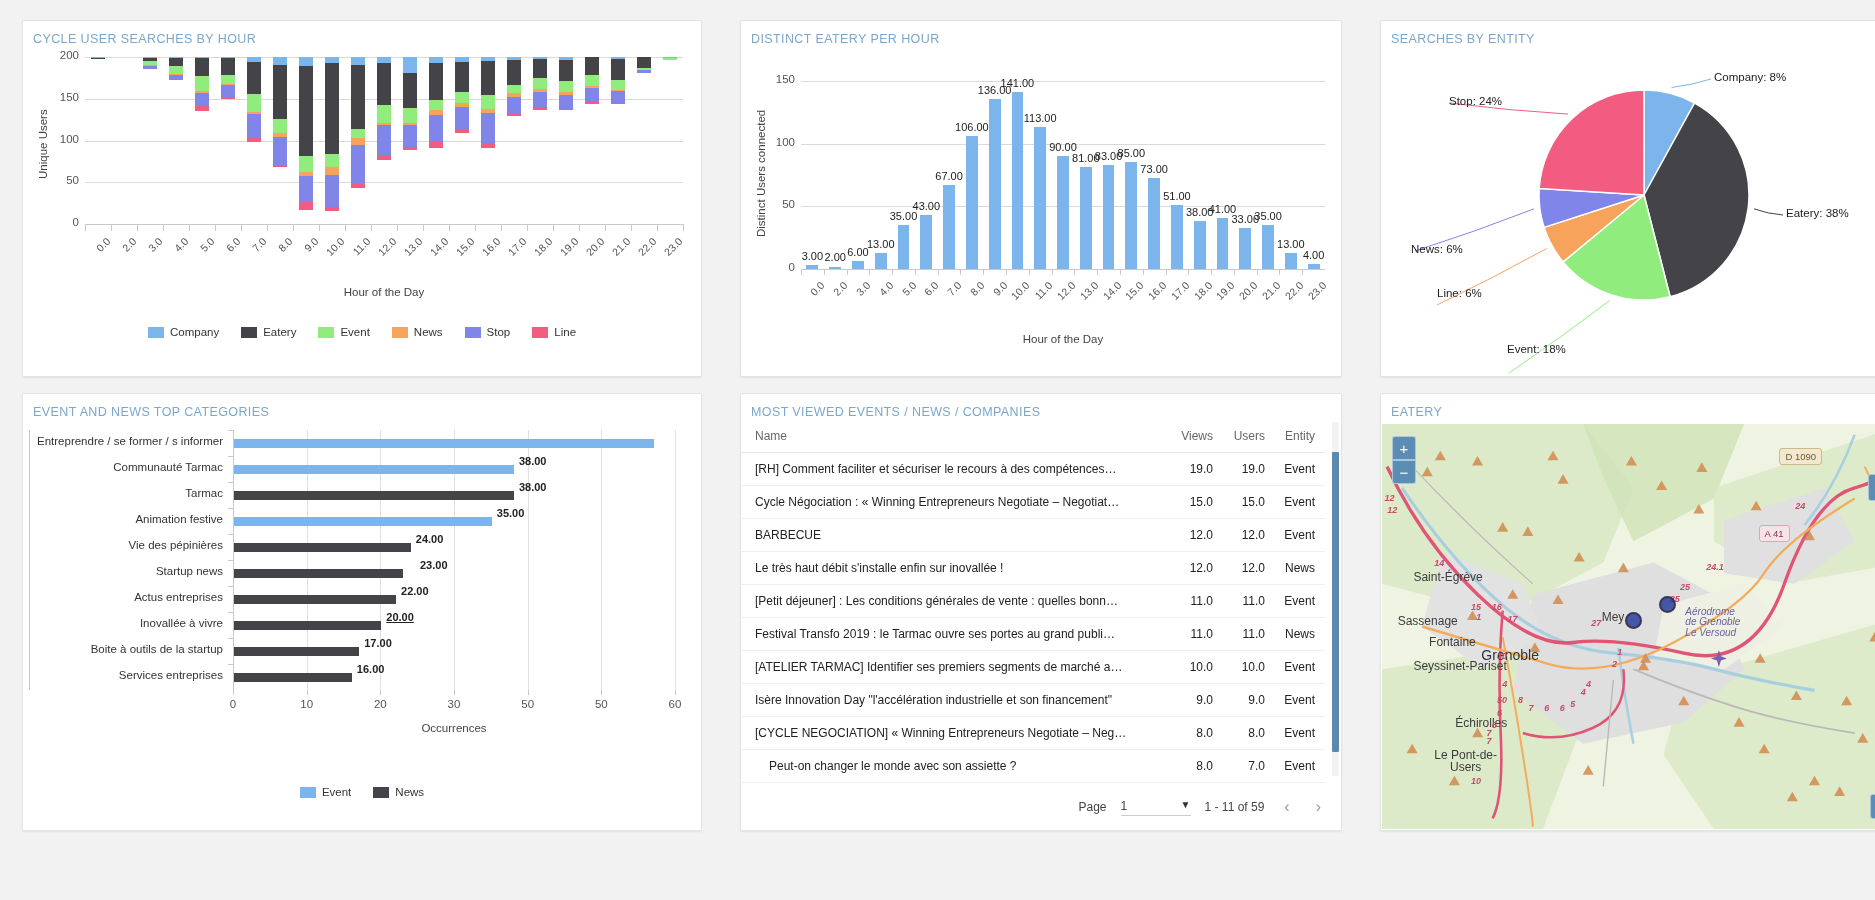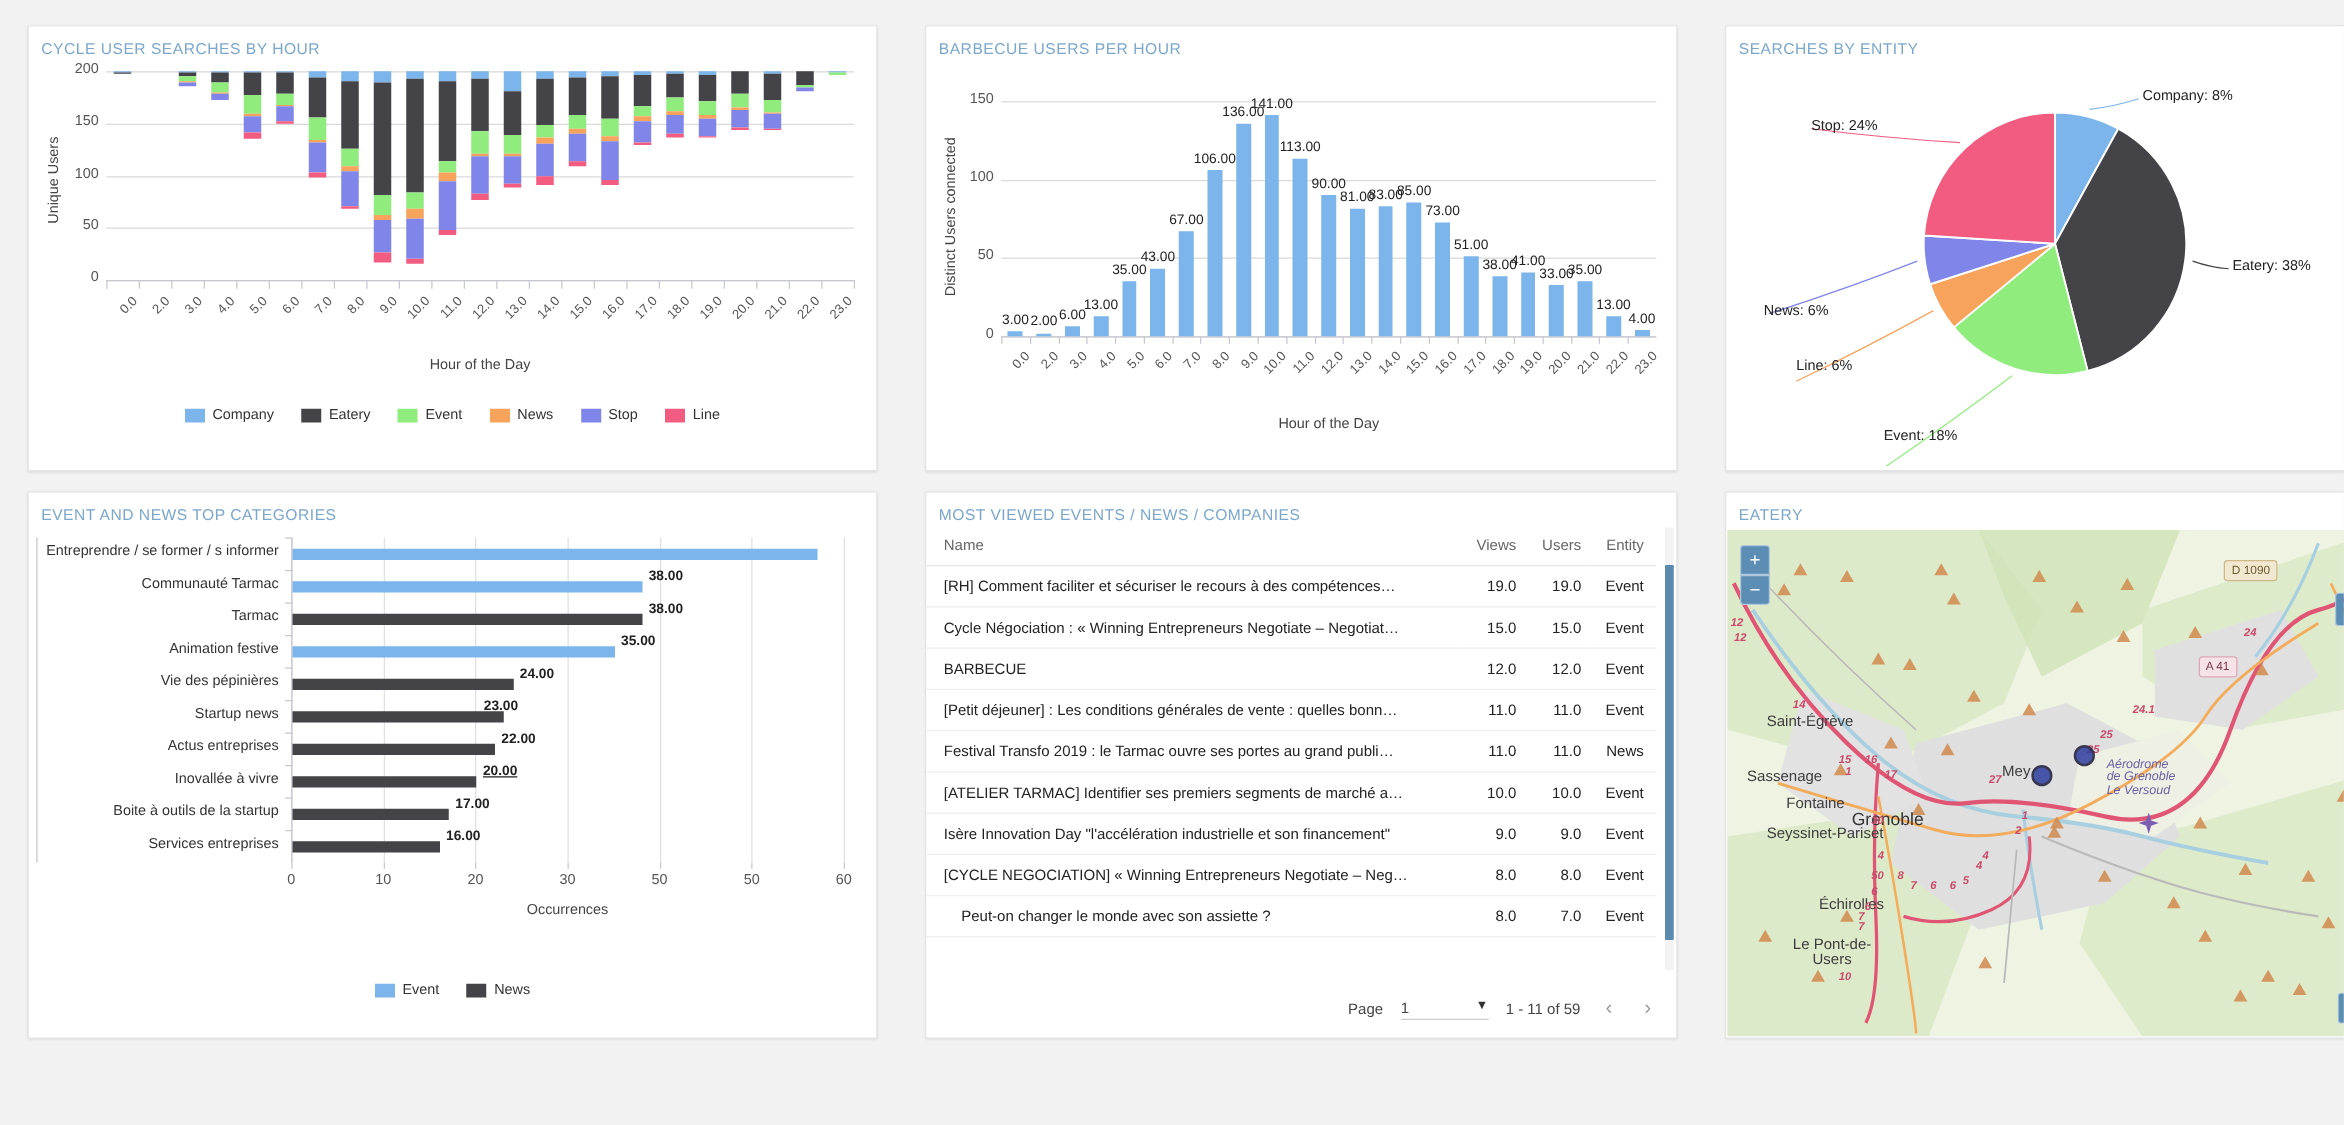--- a/index.html
+++ b/index.html
@@ -380,21 +380,21 @@
        <span>Stop</span>
         </span>
         <span class="key">
        <span class="swatch" style="background:#f15c80"></span>
        <span>Line</span>
         </span>
       </div>
   </div>
 
   <div class="card" id="chart2">
-    <div class="card-title">BARBECUE USERS PER HOUR</div>
+    <div class="card-title">DISTINCT EATERY PER HOUR</div>
     <div class="plot" id="c2plot" style="position:absolute; left:0; top:26px; right:0; height:300px;">
         <div class="axis-label-y" style="left:14px; top:190px;">Distinct Users connected</div>
         <div class="gridline" style="left:60px; width:524px; top:222px;"></div>
         <div class="ytick" style="left:14px; width:40px; top:214px;">0</div>
         <div class="gridline" style="left:60px; width:524px; top:159.33333333333334px;"></div>
         <div class="ytick" style="left:14px; width:40px; top:151.33333333333334px;">50</div>
         <div class="gridline" style="left:60px; width:524px; top:96.66666666666667px;"></div>
         <div class="ytick" style="left:14px; width:40px; top:88.66666666666667px;">100</div>
         <div class="gridline" style="left:60px; width:524px; top:34px;"></div>
         <div class="ytick" style="left:14px; width:40px; top:26px;">150</div>
@@ -562,21 +562,21 @@
         <div class="hcat" style="right:478px; top:93px;">Animation festive</div>
         <div class="hbar" style="left:211px; top:96.5px; width:257.83333333333337px; height:9px; background:#7cb5ec;"></div>
         <div class="hval" style="left:473.83333333333337px; top:87px;">35.00</div>
         <div class="tickmark" style="left:205px; top:88px; height:1px; width:6px; background:#c8c8d0;"></div>
         <div class="hcat" style="right:478px; top:119px;">Vie des pépinières</div>
         <div class="hbar" style="left:211px; top:122.5px; width:176.8px; height:9px; background:#434348;"></div>
         <div class="hval" style="left:392.8px; top:113px;">24.00</div>
         <div class="tickmark" style="left:205px; top:114px; height:1px; width:6px; background:#c8c8d0;"></div>
         <div class="hcat" style="right:478px; top:145px;">Startup news</div>
         <div class="hbar" style="left:211px; top:148.5px; width:169.43333333333334px; height:9px; background:#434348;"></div>
-        <div class="hval" style="left:364px; top:139px;text-align:center;">23.00</div>
+        <div class="hval" style="left:397px; top:139px;text-align:center;">23.00</div>
         <div class="tickmark" style="left:205px; top:140px; height:1px; width:6px; background:#c8c8d0;"></div>
         <div class="hcat" style="right:478px; top:171px;">Actus entreprises</div>
         <div class="hbar" style="left:211px; top:174.5px; width:162.06666666666666px; height:9px; background:#434348;"></div>
         <div class="hval" style="left:378.06666666666666px; top:165px;">22.00</div>
         <div class="tickmark" style="left:205px; top:166px; height:1px; width:6px; background:#c8c8d0;"></div>
         <div class="hcat" style="right:478px; top:197px;">Inovallée à vivre</div>
         <div class="hbar" style="left:211px; top:200.5px; width:147.33333333333331px; height:9px; background:#434348;"></div>
         <div class="hval" style="left:363.3333333333333px; top:191px;text-decoration:underline;">20.00</div>
         <div class="tickmark" style="left:205px; top:192px; height:1px; width:6px; background:#c8c8d0;"></div>
         <div class="hcat" style="right:478px; top:223px;">Boite à outils de la startup</div>
@@ -624,20 +624,26 @@
        <td style="padding-left:14px;">Cycle Négociation : « Winning Entrepreneurs Negotiate – Negotiat…</td>
        <td class="col-num">15.0</td>
        <td class="col-num">15.0</td>
        <td class="col-ent">Event</td>
      </tr>
             <tr>
        <td style="padding-left:14px;">BARBECUE</td>
        <td class="col-num">12.0</td>
        <td class="col-num">12.0</td>
        <td class="col-ent">Event</td>
+     </tr>
+            <tr>
+       <td style="padding-left:14px;">Le très haut débit s'installe enfin sur inovallée !</td>
+       <td class="col-num">12.0</td>
+       <td class="col-num">12.0</td>
+       <td class="col-ent">News</td>
      </tr>
             <tr>
        <td style="padding-left:14px;">[Petit déjeuner] : Les conditions générales de vente : quelles bonn…</td>
        <td class="col-num">11.0</td>
        <td class="col-num">11.0</td>
        <td class="col-ent">Event</td>
      </tr>
             <tr>
        <td style="padding-left:14px;">Festival Transfo 2019 : le Tarmac ouvre ses portes au grand publi…</td>
        <td class="col-num">11.0</td>

